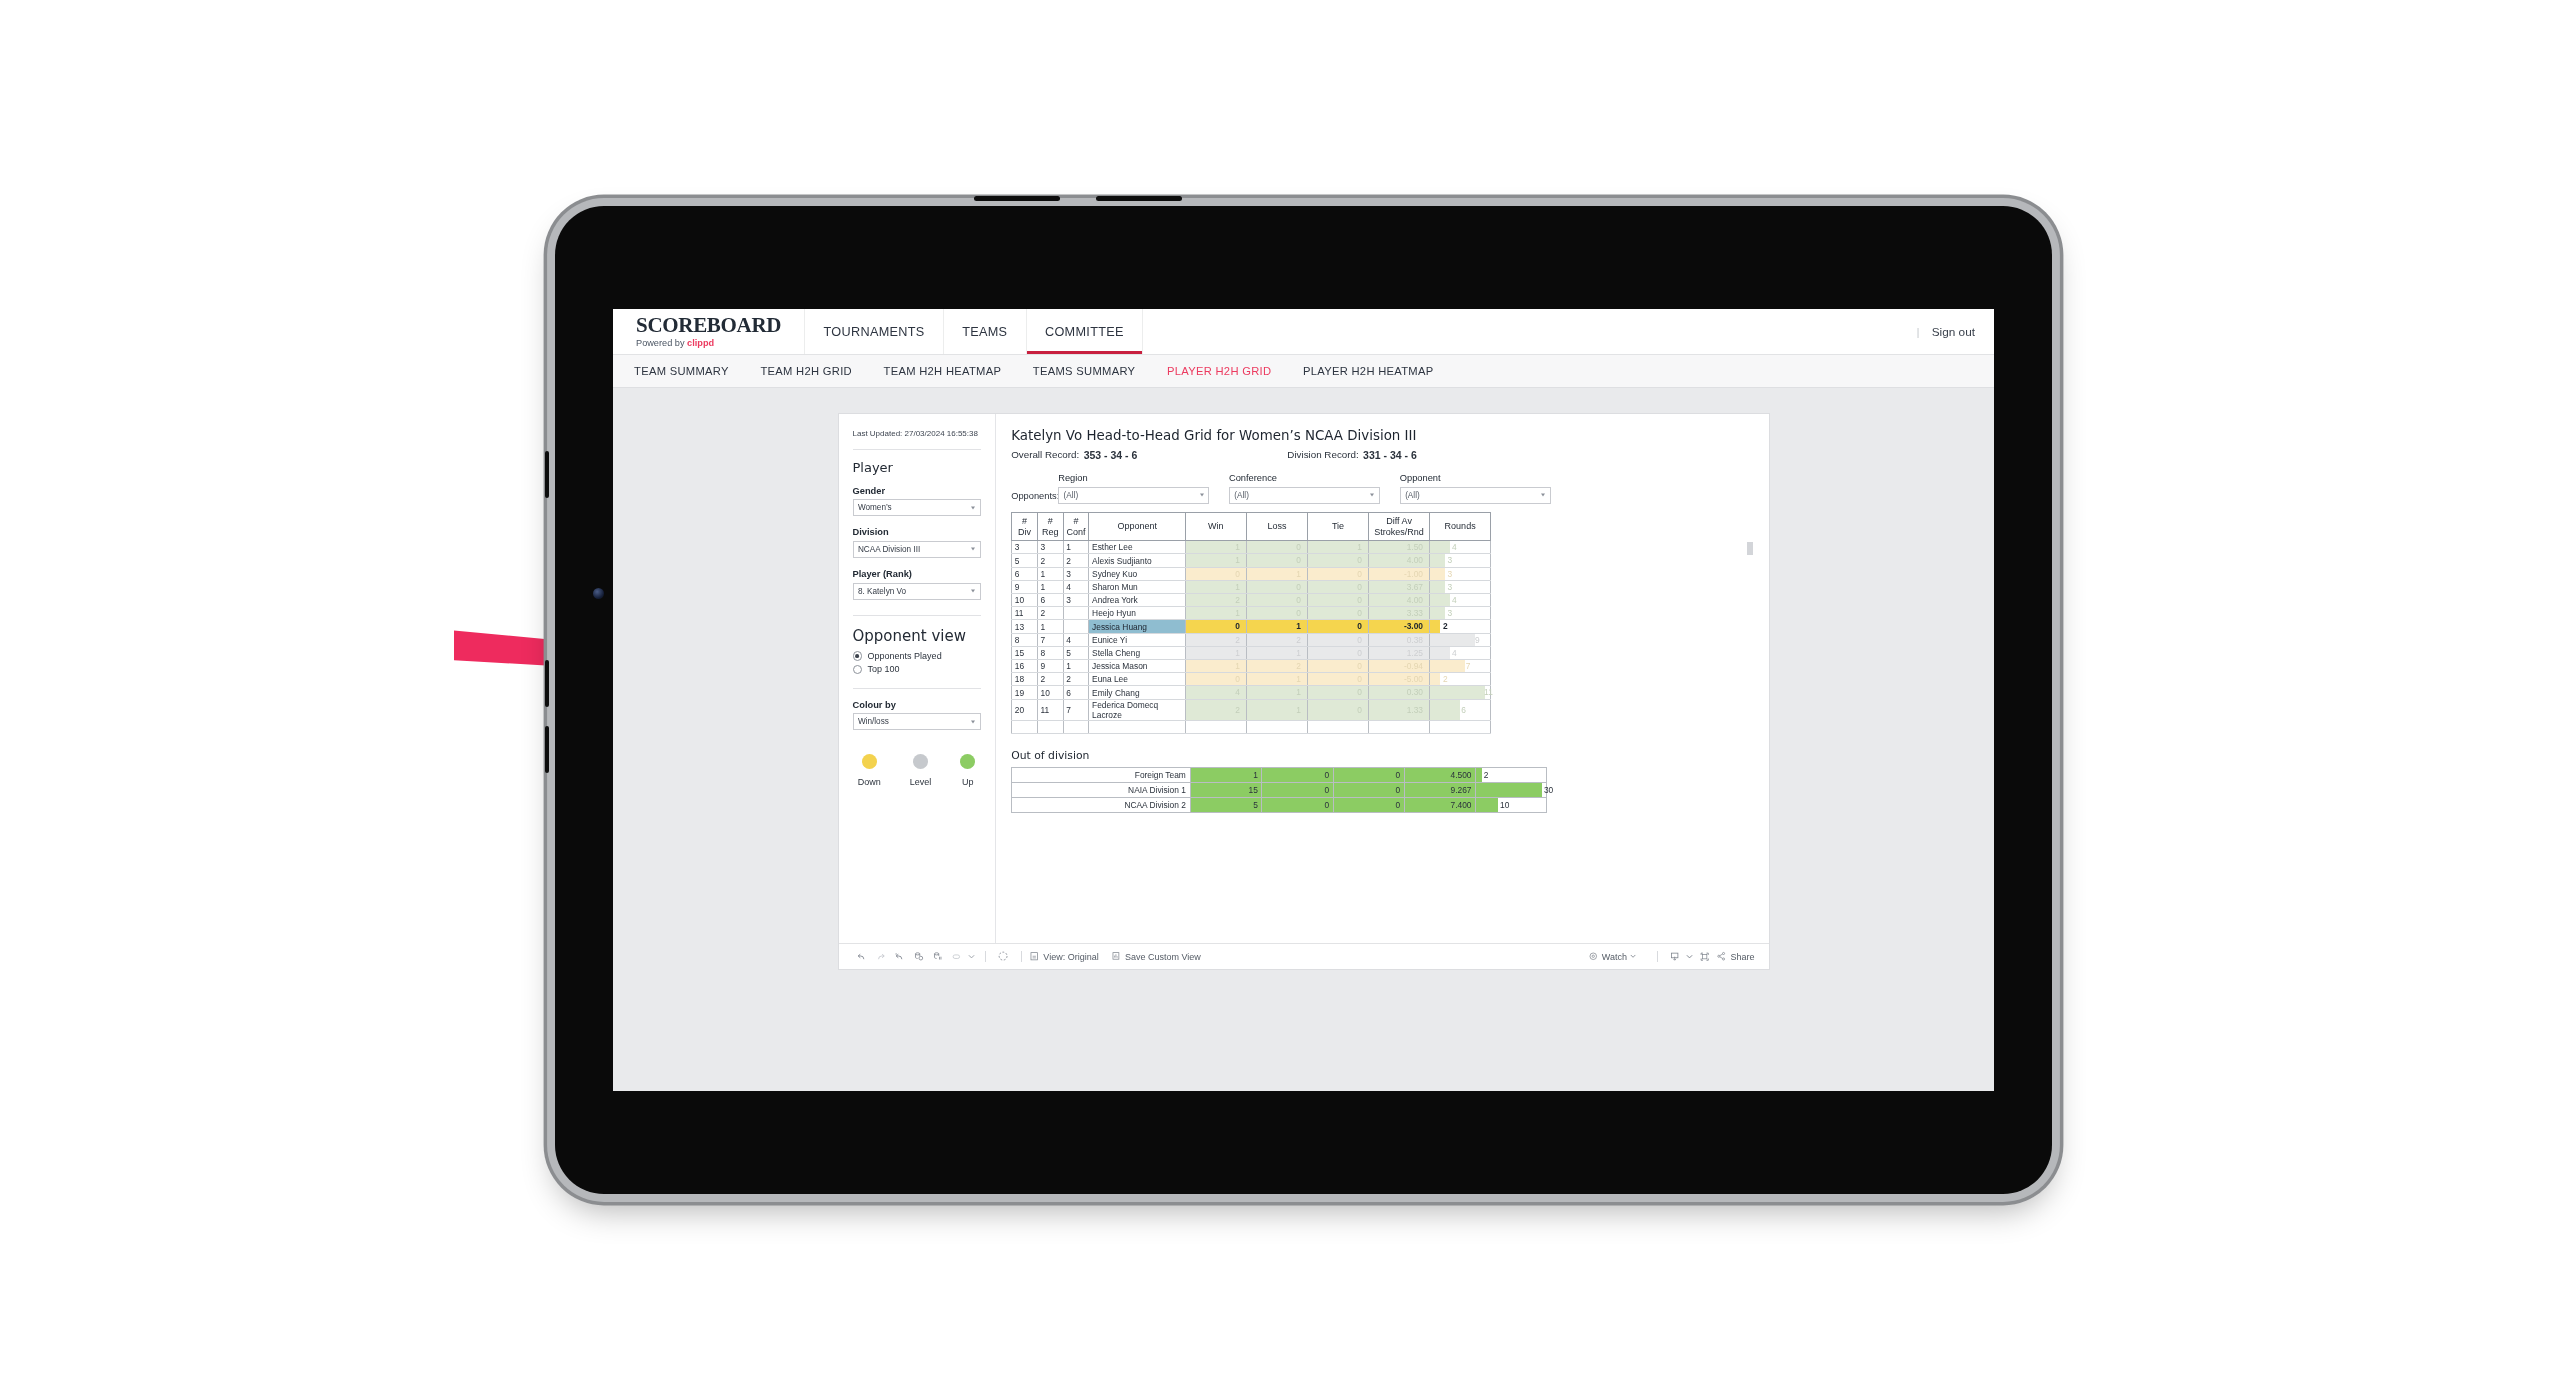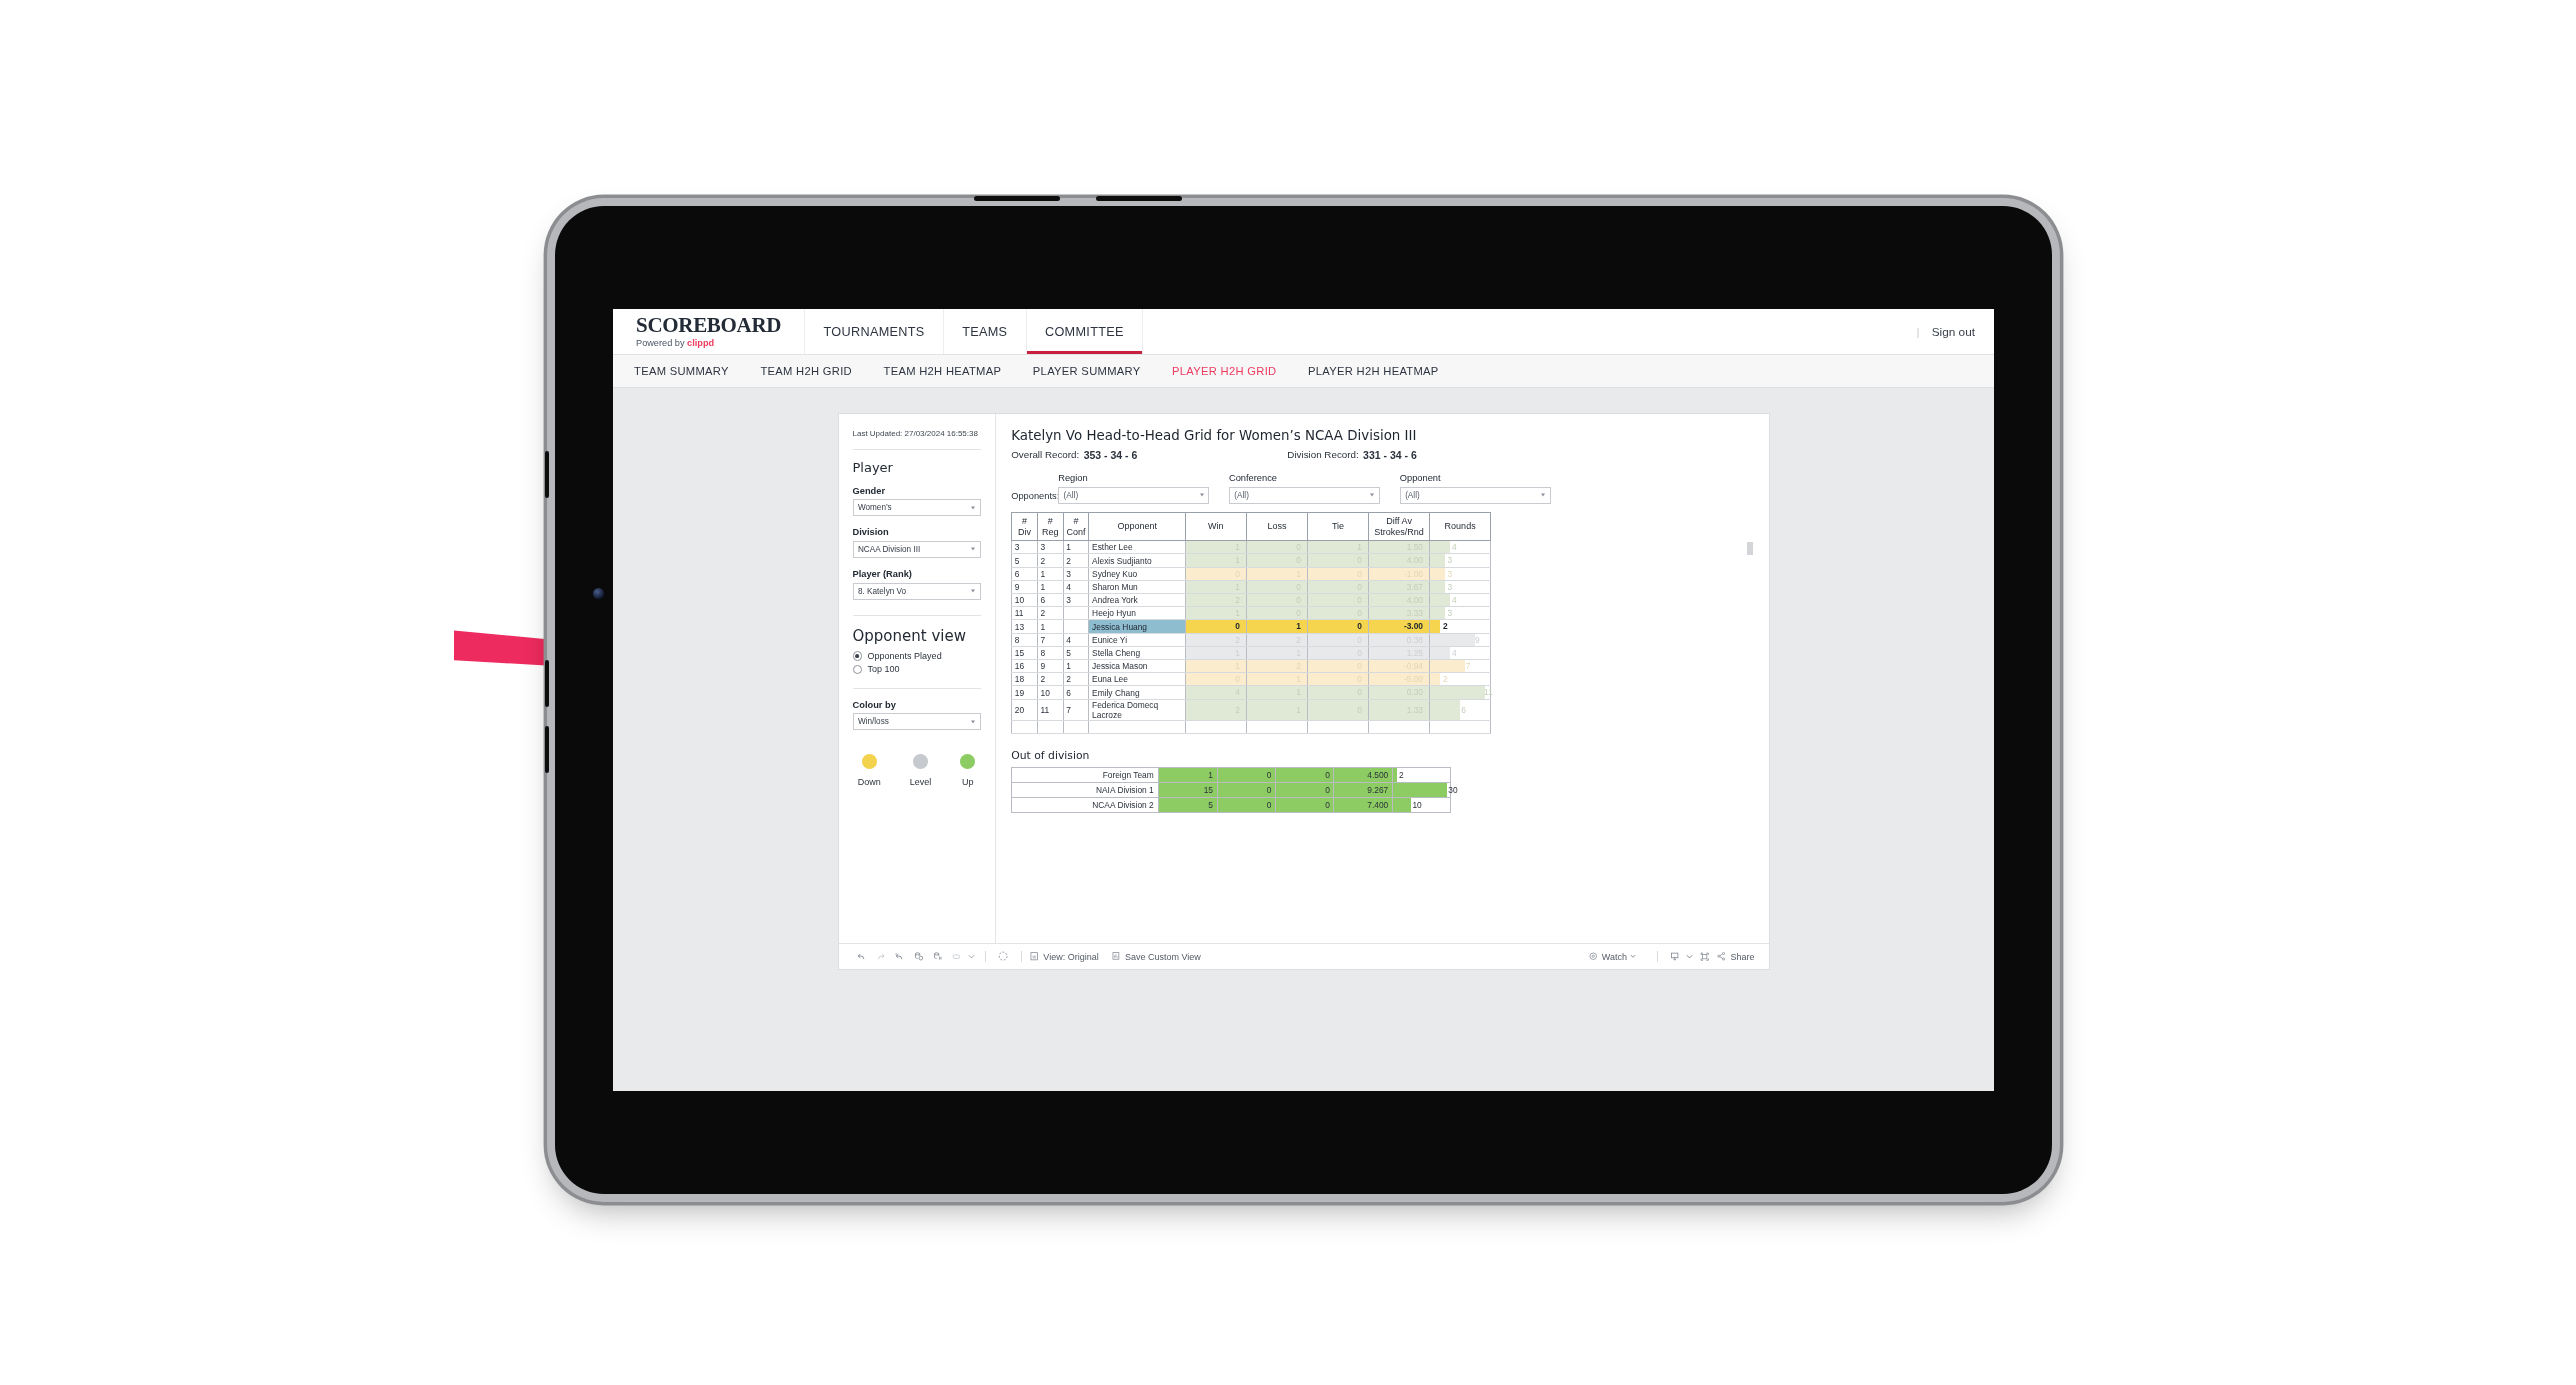--- a/index.html
+++ b/index.html
@@ -133,21 +133,21 @@
   .val.l{text-align:left;}
   tr.hl td{background:#f5d54e !important;color:#1d242e;font-weight:700;}
   tr.hl td.c-opp{background:#8fbdd0 !important;font-weight:400;}
   tr.hl td.c-div,tr.hl td.c-reg,tr.hl td.c-conf{background:#fff !important;font-weight:400;color:#2b323c;}
   tr.hl td.c-rnd{background:#fff !important;}
   .blank td{height:38px;border-bottom:0.9px solid #b9bdc3;}
   .sb{position:absolute;right:-1.7px;top:0;width:6.1px;height:12.2px;background:#d3d5d9;}
 
   
   .ood-h{font-size:10.8px;color:#1d242e;margin:15px 0 5.2px 0;font-family:"DejaVu Sans", sans-serif;}
-  table.ood{border-collapse:collapse;table-layout:fixed;width:440px;font-size:8.4px;color:#2b323c;}
+  table.ood{border-collapse:collapse;table-layout:fixed;width:536px;font-size:8.4px;color:#2b323c;}
   table.ood td{border:0.9px solid #b9bdc3;height:14px;padding:0;background:#fff;}
   .o-name{width:121px;text-align:right;padding:0 4.4px !important;}
   .o-num{width:51px;position:relative;}
   .o-rnd{width:51px;position:relative;}
   .ofill{position:absolute;left:0;top:0;bottom:0;right:0;background:#8ccc63;}
   .orfill{position:absolute;left:0;top:0;bottom:0;background:#8ccc63;}
   .oval{position:relative;z-index:2;display:block;padding:0 3.5px;line-height:14px;}
   .oval.r{text-align:right;}
   .oval.l{text-align:left;}
 
@@ -198,21 +198,21 @@
         <div class="header-right">
           <span class="hr-div">|</span>
           <span class="signout">Sign out</span>
         </div>
       </div>
 
       <div class="subtabs">
         <div class="subtab">TEAM SUMMARY</div>
         <div class="subtab">TEAM H2H GRID</div>
         <div class="subtab">TEAM H2H HEATMAP</div>
-        <div class="subtab">PLAYER SUMMARY</div>
+        <div class="subtab">TEAMS SUMMARY</div>
         <div class="subtab active">PLAYER H2H GRID</div>
         <div class="subtab">PLAYER H2H HEATMAP</div>
       </div>
 
       <div class="workspace">
         <div class="sheet">
           <div class="sheet-body">
 
             <div class="side">
               <div class="side-upd">Last Updated: 27/03/2024 16:55:38</div>

